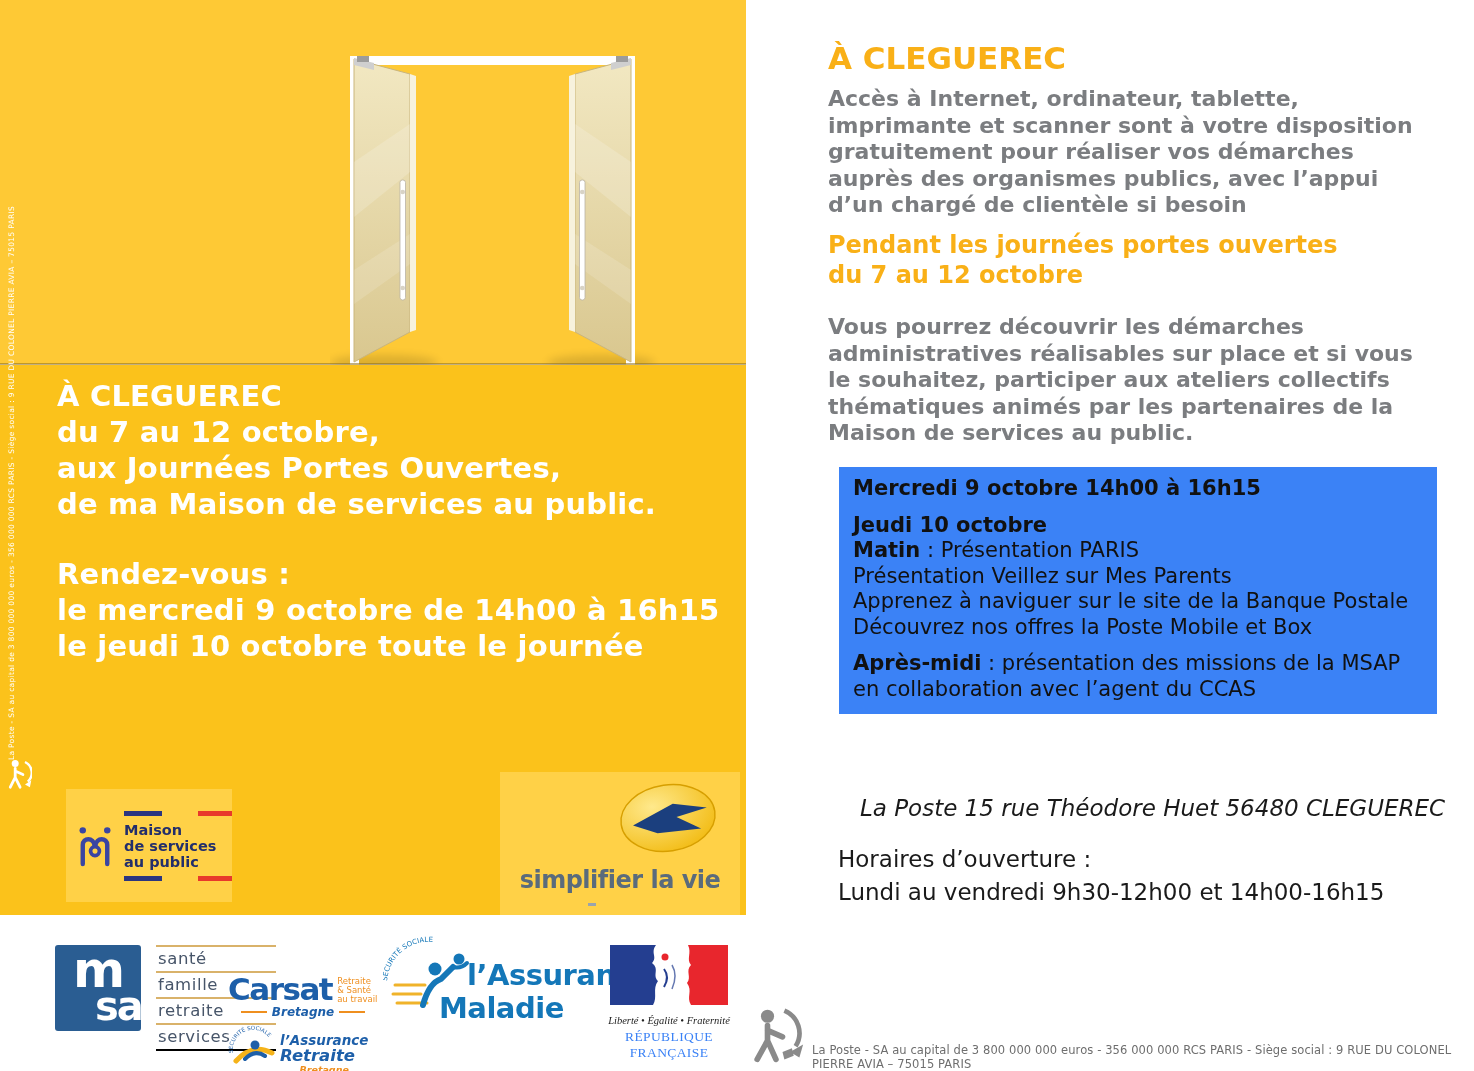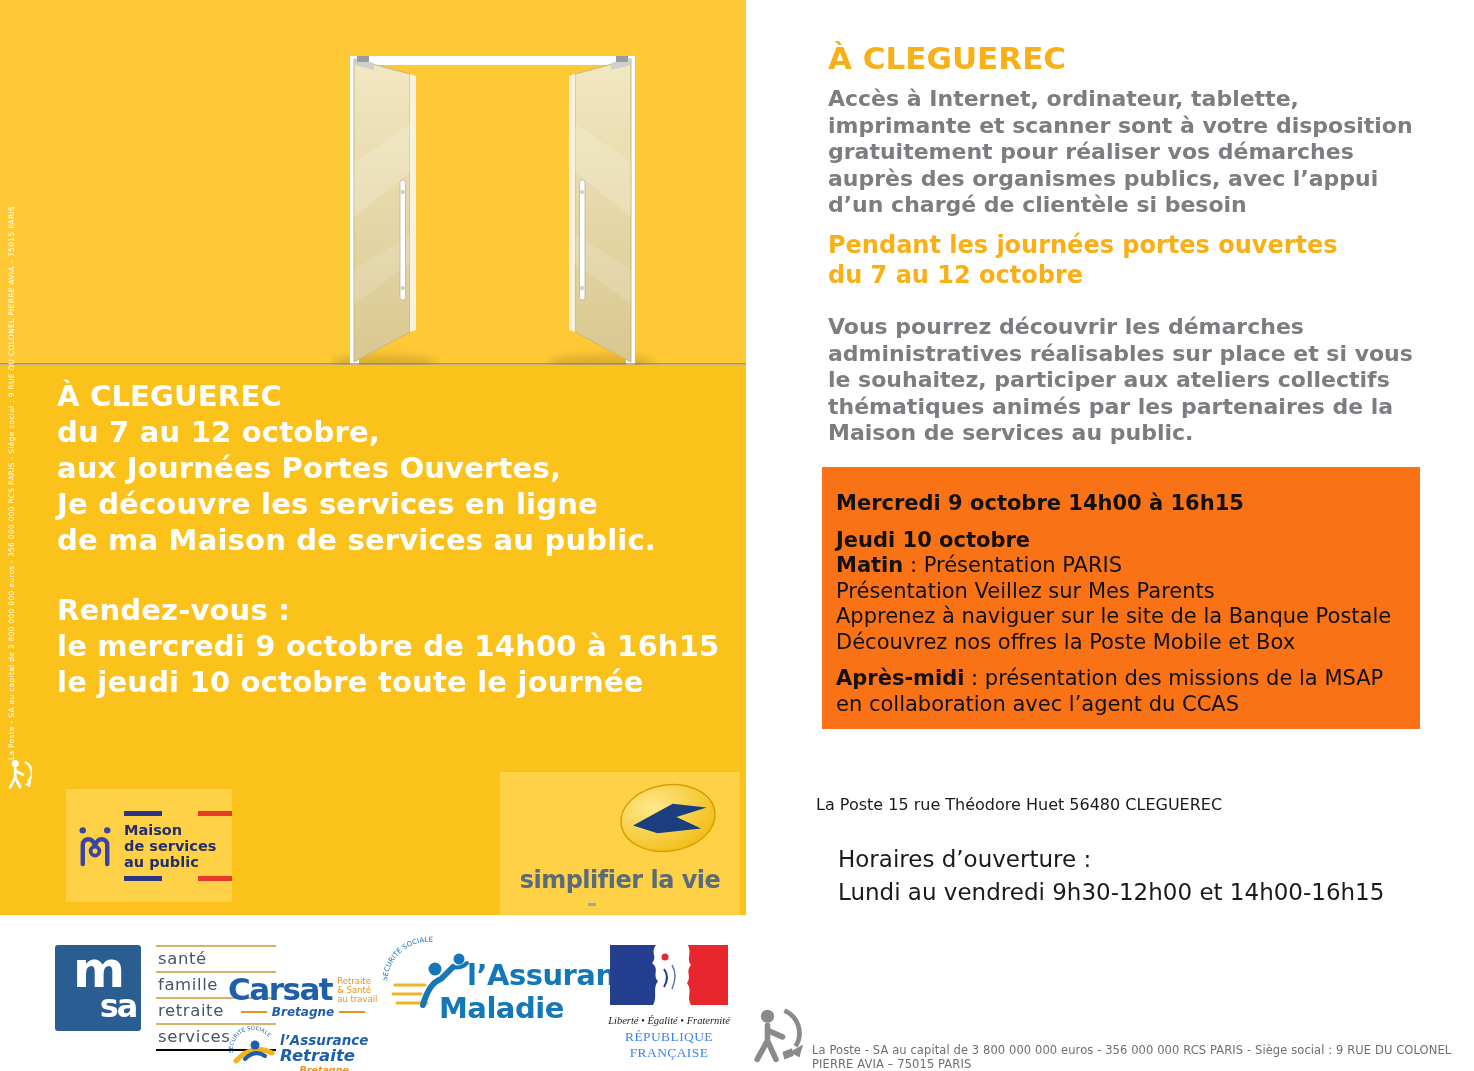--- a/index.html
+++ b/index.html
@@ -42,37 +42,37 @@
 
   
   .r-title{position:absolute;left:828px;top:40px;color:#f9b017;font-weight:bold;font-size:31px;}
   .r-intro{position:absolute;left:828px;top:86px;color:#7b7d80;font-weight:bold;
            font-size:22px;line-height:26.5px;}
   .r-sub{position:absolute;left:828px;top:230px;color:#f9b017;font-weight:bold;
          font-size:24px;line-height:30px;}
   .r-body{position:absolute;left:828px;top:314px;color:#7b7d80;font-weight:bold;
           font-size:22px;line-height:26.5px;}
 
-  .sched-box{position:absolute;left:822px;top:467px;width:570px;background:#f97316;
-             padding:24px 14px 12px;color:#111;font-size:21px;line-height:25.5px;}
+  .sched-box{position:absolute;left:839px;top:467px;width:570px;background:#3b82f6;
+             padding:9px 14px 12px;color:#111;font-size:21px;line-height:25.5px;}
   .sched-box .grp{margin-bottom:11px;}
   .sched-box .grp:last-child{margin-bottom:0;}
   .sched-box b{font-weight:bold;}
 
-  .r-address{position:absolute;left:816px;top:795px;color:#1a1a1a;font-size:16px;}
+  .r-address{position:absolute;left:860px;top:795px;color:#1a1a1a;font-size:23px;font-style:italic;}
   .r-hours{position:absolute;left:838px;top:843px;color:#1a1a1a;font-size:23px;line-height:33px;}
 
   
   .band{position:absolute;left:0;top:915px;width:1474px;height:156px;background:#fff;}
 
   .msa{position:absolute;left:55px;top:30px;display:flex;gap:15px;align-items:flex-start;}
   .msa-square{width:86px;height:86px;background:#2a5d92;border-radius:3px;color:#fff;
               font-weight:bold;text-align:center;line-height:1;padding-top:6px;box-sizing:border-box;}
   .msa-m{font-size:50px;line-height:38px;letter-spacing:-2px;}
-  .msa-sa{font-size:32px;line-height:34px;letter-spacing:-2px;padding-left:40px;}
+  .msa-sa{font-size:40px;line-height:34px;letter-spacing:-2px;padding-left:40px;}
   .msa-words{width:120px;}
   .msa-word{border-top:2px solid #d9b26a;font-size:16.5px;color:#475569;
             letter-spacing:.6px;padding:2px 0 3px 2px;}
   .msa-word:last-child{border-bottom:2px solid #000000;}
 
   .carsat{position:absolute;left:228px;top:22px;width:150px;margin-top:37px;}
   .carsat-row1{display:flex;align-items:flex-start;gap:5px;}
   .carsat-title{color:#1d5fa9;font-weight:bold;font-size:31px;letter-spacing:-1.5px;line-height:30px;}
   .carsat-sub{color:#ef8f1f;font-size:8.5px;line-height:9px;padding-top:3px;}
   .carsat-region{display:flex;align-items:center;gap:5px;justify-content:center;margin-top:1px;}
@@ -140,21 +140,20 @@
       <circle cx="252.2" cy="276" r="2.3" fill="#d8d3c6"></circle>
     </svg>
   </div>
   <div class="left-divider"></div>
   <div class="left-main"></div>
 
   <div class="left-text">
     <div>À CLEGUEREC</div>
     <div>du 7 au 12 octobre,</div>
     <div>aux Journées Portes Ouvertes,</div>
-    <div>Je découvre les services en ligne</div>
     <div>de ma Maison de services au public.</div>
     <div class="gap"></div>
     <div>Rendez-vous :</div>
     <div>le mercredi 9 octobre de 14h00 à 16h15</div>
     <div>le jeudi 10 octobre toute le journée</div>
   </div>
 
   <div class="msp-box">
     <svg viewBox="0 0 100 118" width="54" height="64">
       <circle cx="14" cy="13" r="9.5" fill="#3a45a2"></circle>

